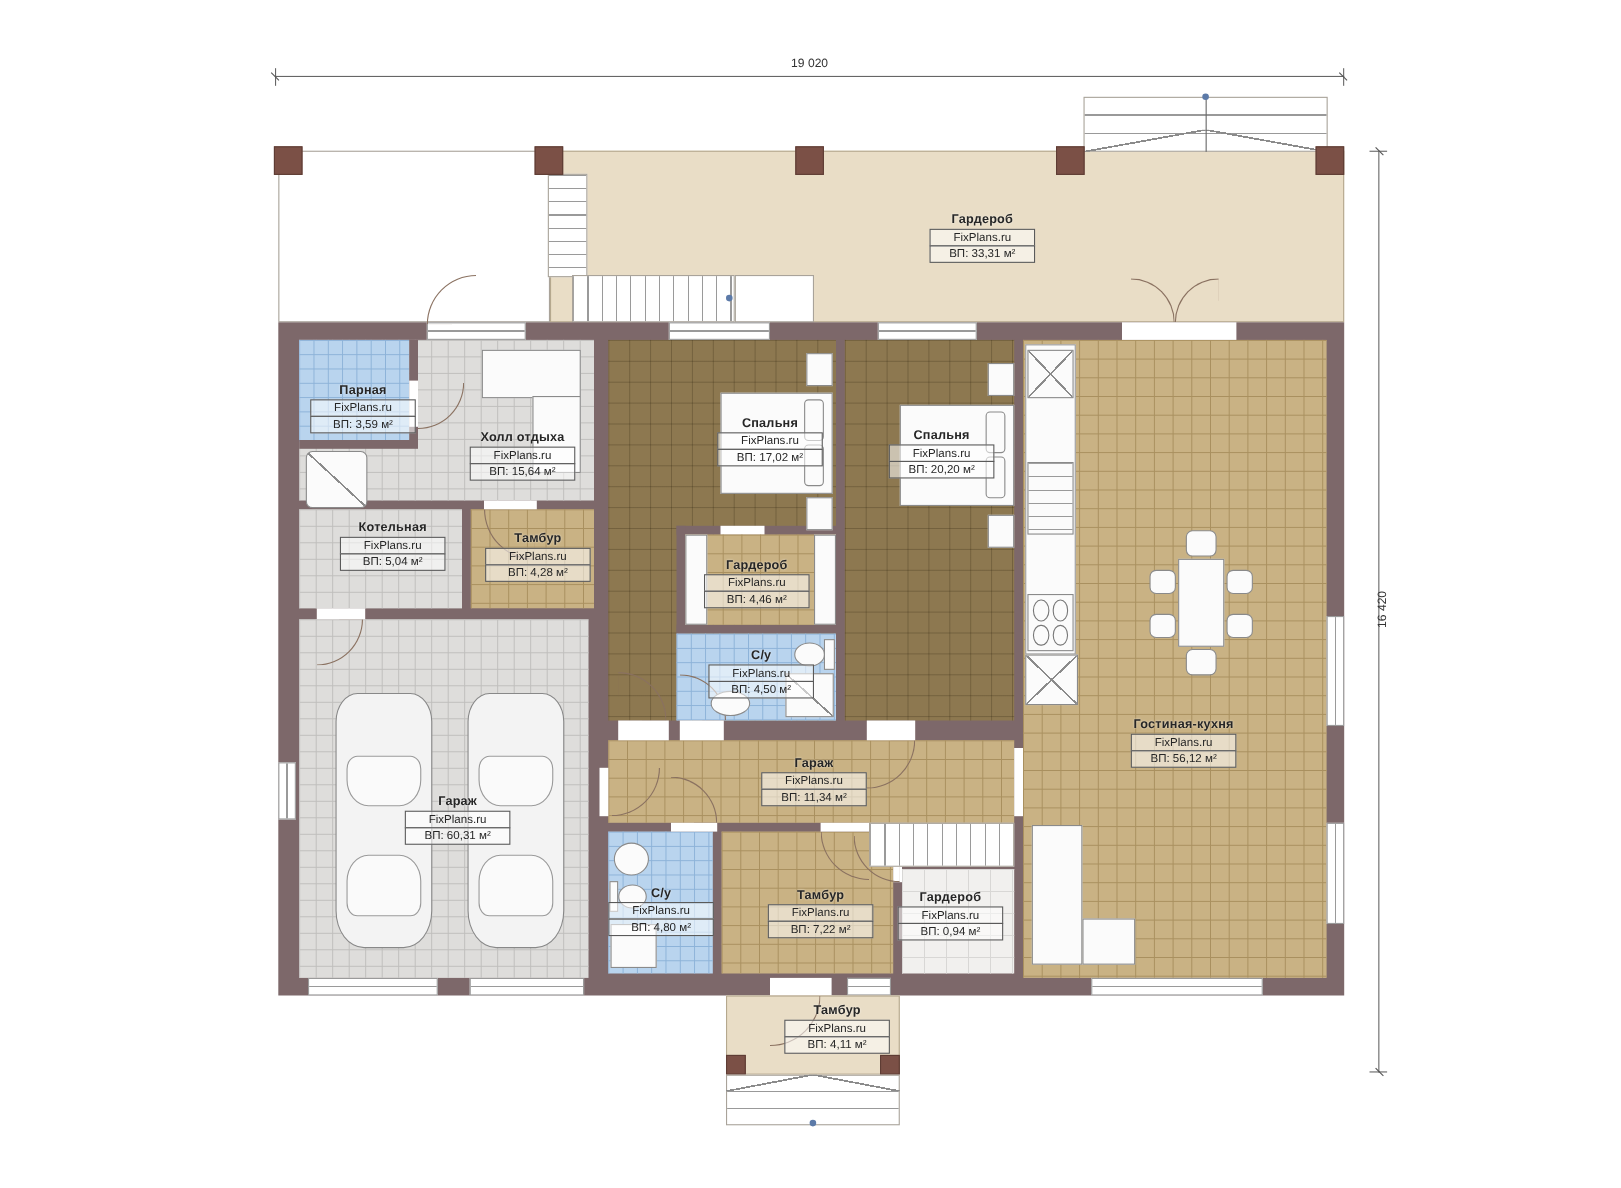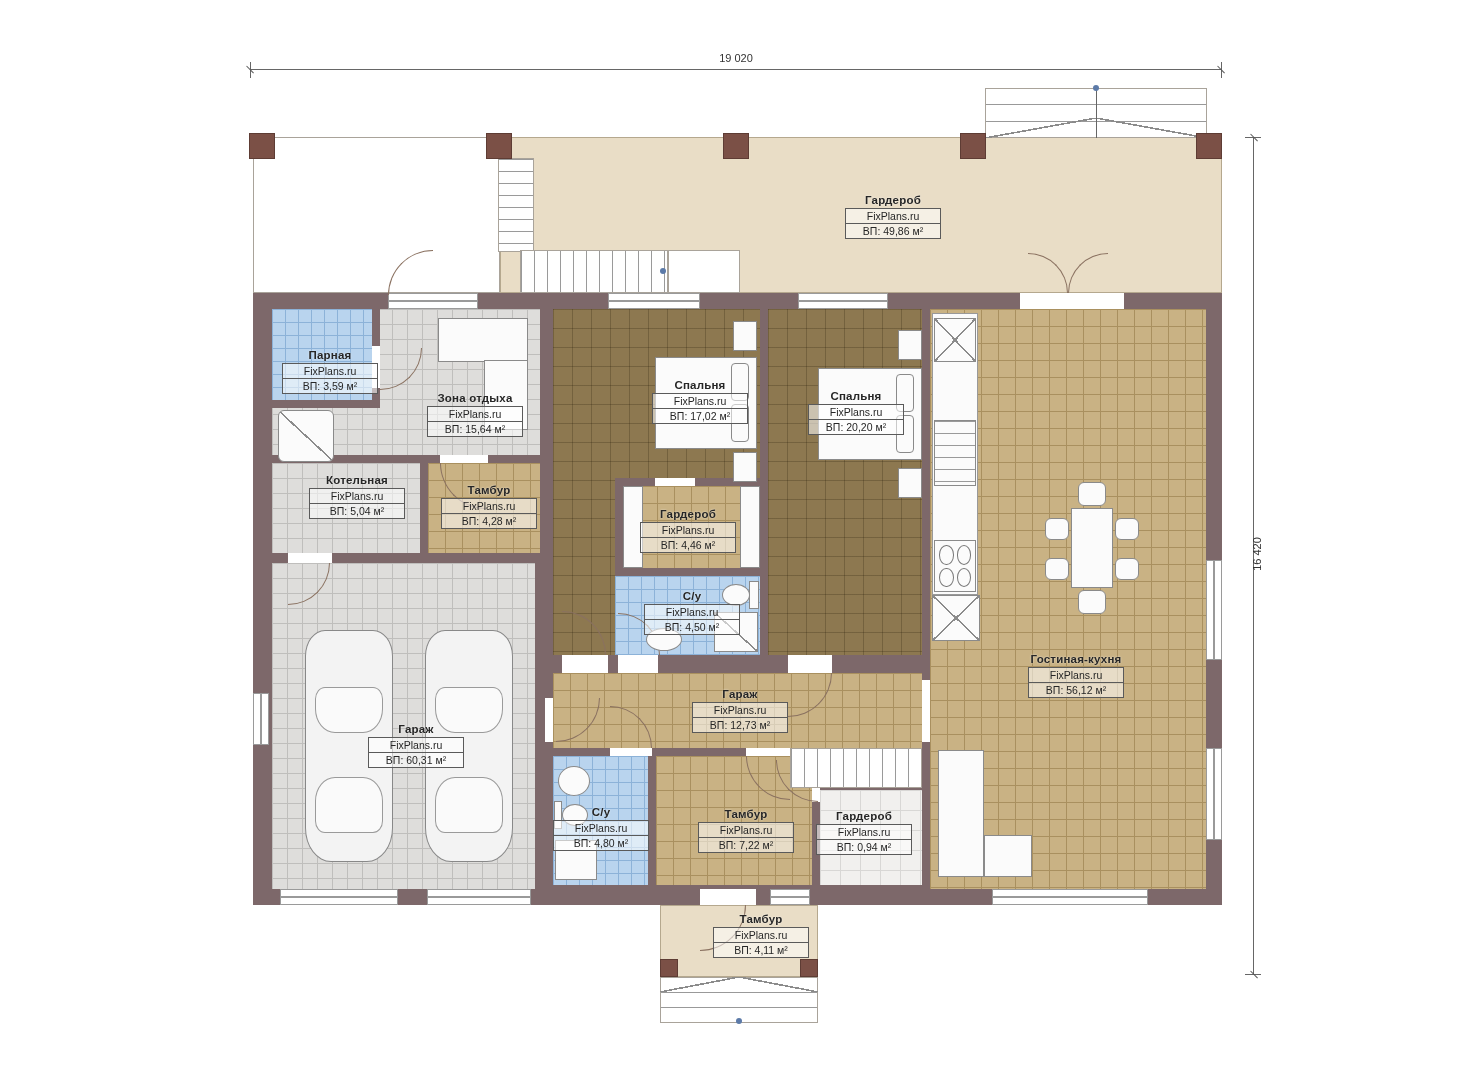--- a/index.html
+++ b/index.html
@@ -239,29 +239,29 @@
   <div class="col" style="left:660px;top:959px;width:18px;height:18px"></div>
   <div class="col" style="left:800px;top:959px;width:18px;height:18px"></div>
   <div class="abs outline" style="left:660px;top:977px;width:158px;height:46px;background-image:linear-gradient(transparent 14px,#999 14px 15px,transparent 15px 29px,#999 29px 30px,transparent 30px)"></div>
   <div class="abs d2" style="left:660px;top:977px;width:79px;height:15px"></div>
   <div class="abs d1" style="left:739px;top:977px;width:79px;height:15px"></div>
   <div class="dot" style="left:736px;top:1018px"></div>
 
   <div class="rlabel" style="left:893px;top:194px">
     <div class="nm">Гардероб</div>
     <div class="bx">FixPlans.ru</div>
-    <div class="bx ar">ВП: 49,86 м²</div>
+    <div class="bx ar">ВП: 33,31 м²</div>
   </div>
   <div class="rlabel" style="left:330px;top:349px">
     <div class="nm">Парная</div>
     <div class="bx">FixPlans.ru</div>
     <div class="bx ar">ВП: 3,59 м²</div>
   </div>
   <div class="rlabel" style="left:475px;top:392px">
-    <div class="nm">Зона отдыха</div>
+    <div class="nm">Холл отдыха</div>
     <div class="bx">FixPlans.ru</div>
     <div class="bx ar">ВП: 15,64 м²</div>
   </div>
   <div class="rlabel" style="left:357px;top:474px">
     <div class="nm">Котельная</div>
     <div class="bx">FixPlans.ru</div>
     <div class="bx ar">ВП: 5,04 м²</div>
   </div>
   <div class="rlabel" style="left:489px;top:484px">
     <div class="nm">Тамбур</div>
@@ -289,21 +289,21 @@
     <div class="bx ar">ВП: 4,50 м²</div>
   </div>
   <div class="rlabel" style="left:416px;top:723px">
     <div class="nm">Гараж</div>
     <div class="bx">FixPlans.ru</div>
     <div class="bx ar">ВП: 60,31 м²</div>
   </div>
   <div class="rlabel" style="left:740px;top:688px">
     <div class="nm">Гараж</div>
     <div class="bx">FixPlans.ru</div>
-    <div class="bx ar">ВП: 12,73 м²</div>
+    <div class="bx ar">ВП: 11,34 м²</div>
   </div>
   <div class="rlabel" style="left:601px;top:806px">
     <div class="nm">С/у</div>
     <div class="bx">FixPlans.ru</div>
     <div class="bx ar">ВП: 4,80 м²</div>
   </div>
   <div class="rlabel" style="left:746px;top:808px">
     <div class="nm">Тамбур</div>
     <div class="bx">FixPlans.ru</div>
     <div class="bx ar">ВП: 7,22 м²</div>

